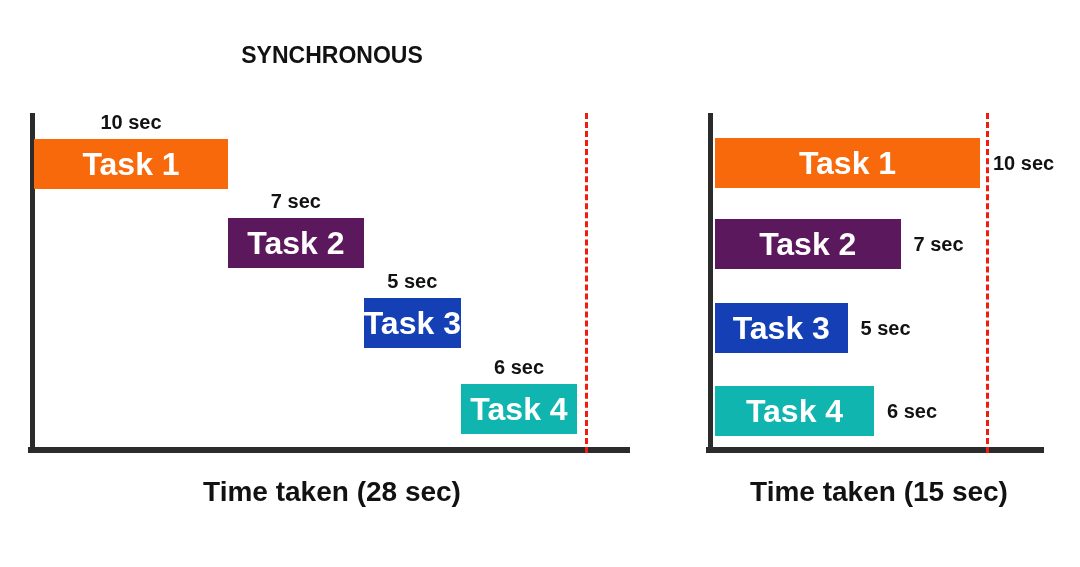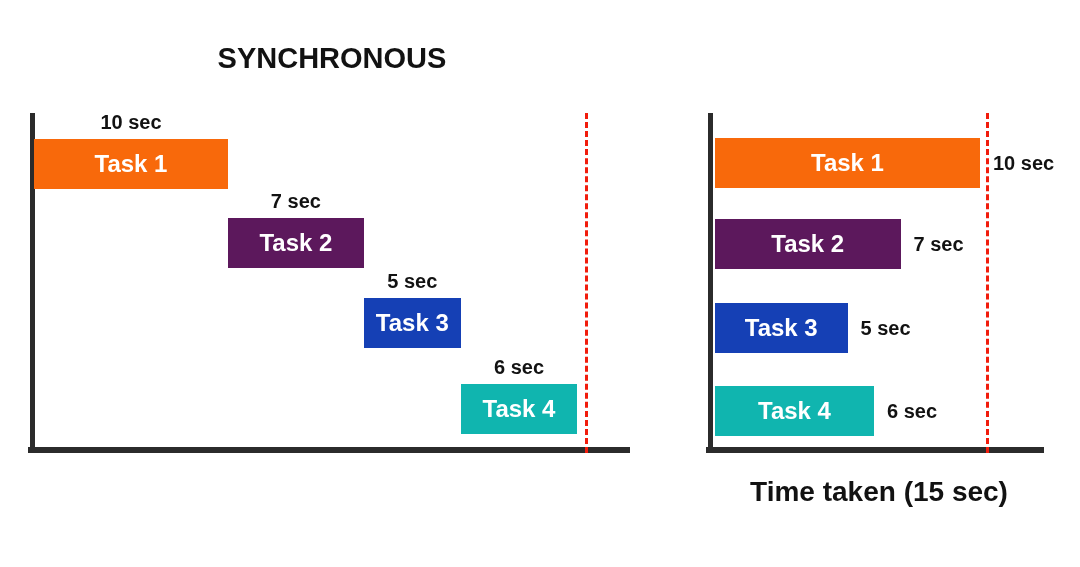--- a/index.html
+++ b/index.html
@@ -6,29 +6,29 @@
   html, body { background:#ffffff; }
   .figure {
     position:relative; width:1080px; height:567px; background:#ffffff;
     font-family:"Liberation Sans", sans-serif; overflow:hidden;
   }
   .chart { position:absolute; top:0; height:567px; }
   .chart-sync  { left:28px;  width:608px; }
   .chart-async { left:706px; width:346px; }
   .title {
     position:absolute; top:42px; left:0; width:100%; text-align:center;
-    font-size:29px; font-weight:700; color:#121212;
+    font-size:23px; font-weight:700; color:#121212;
   }
   .plot { position:absolute; top:108px; left:0; width:100%; height:346px; }
   .y-axis { position:absolute; left:2px; top:5px; width:5px; height:340px; background:#2b2b2b; }
   .x-axis { position:absolute; left:0; top:339px; height:6px; background:#2b2b2b; }
   .deadline { position:absolute; top:5px; height:340px; width:0; border-left:3px dashed #f11c0c; }
   .bars { position:absolute; inset:0; }
   .task-bar { position:absolute; display:flex; align-items:center; justify-content:center; }
-  .bar-label { color:#ffffff; font-size:24px; font-weight:700; white-space:nowrap; }
+  .bar-label { color:#ffffff; font-size:32px; font-weight:700; white-space:nowrap; }
   .duration-label {
     position:absolute; font-size:20px; font-weight:700; color:#121212;
     line-height:22px; white-space:nowrap;
   }
   .caption {
     position:absolute; top:476px; left:0; width:100%; text-align:center;
     font-size:28px; font-weight:700; color:#121212;
   }
 </style>
 </head>
@@ -54,20 +54,21 @@
           <div class="task-bar" style="left: 335.8px; top: 190px; width: 97px; height: 50px; background: rgb(21, 64, 181);">
             <span class="bar-label">Task 3</span>
           </div>
           <div class="duration-label" style="left: 335.8px; width: 97px; top: 162px; text-align: center;">5 sec</div>
           <div class="task-bar" style="left: 432.8px; top: 276px; width: 116.4px; height: 50px; background: rgb(16, 181, 175);">
             <span class="bar-label">Task 4</span>
           </div>
           <div class="duration-label" style="left: 432.8px; width: 116.4px; top: 248px; text-align: center;">6 sec</div>
         </div>
     </div>
+    <div class="caption">Time taken (28 sec)</div>
   </section>
 
   <section class="chart chart-async">
     <div class="plot">
       <div class="y-axis" style="background: rgb(43, 43, 43);"></div>
       <div class="x-axis" style="width: 338px; background: rgb(43, 43, 43);"></div>
       <div class="deadline" style="left: 280px; border-left-color: rgb(241, 28, 12);"></div>
       <div class="bars">
           <div class="task-bar" style="left: 9px; top: 30px; width: 265px; height: 50px; background: rgb(248, 105, 11);">
             <span class="bar-label">Task 1</span>

